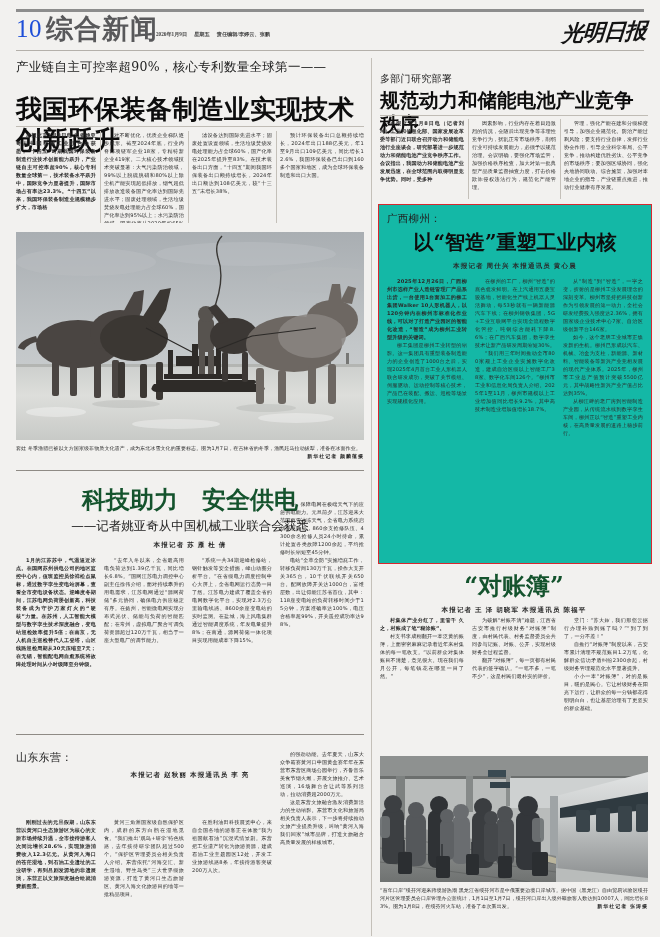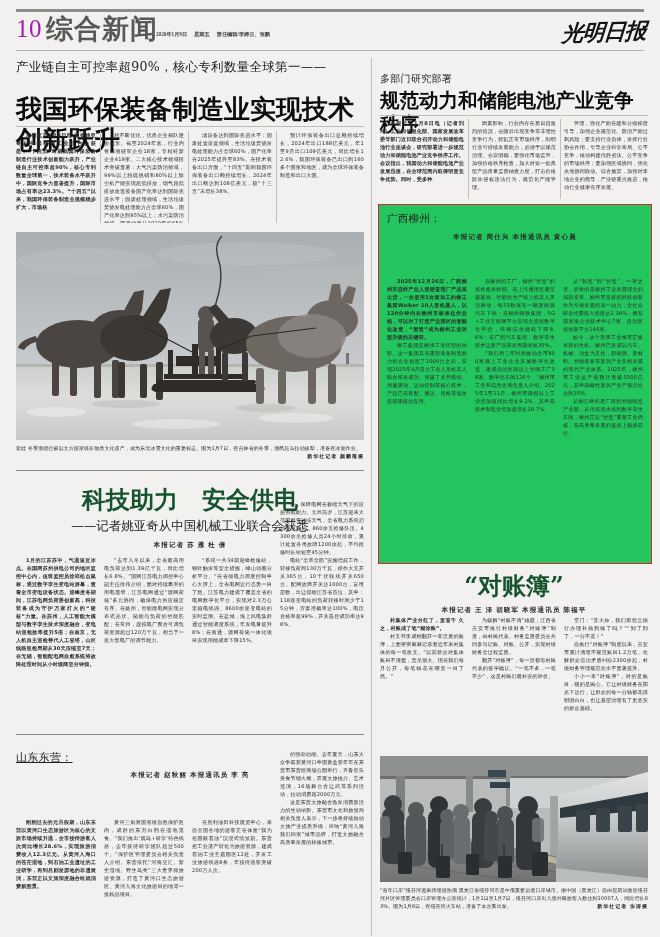--- a/index.html
+++ b/index.html
@@ -9,21 +9,21 @@
     font-family:"Liberation Serif","DejaVu Serif",serif;
     color:#1a1a1a;
     -webkit-font-smoothing:antialiased;
   }
   .page{position:relative;width:660px;height:937px;background:#f2f1ef;}
 
   
   .masthead{position:absolute;left:0;top:0;width:660px;height:52px;}
   .mast-rule-top{position:absolute;left:16px;top:9px;width:628px;height:3px;background:#8d8d8d;}
   .mast-rule-bot{position:absolute;left:16px;top:50px;width:628px;height:1px;background:#b4b0aa;}
-  .folio{position:absolute;left:16px;top:14px;font-size:25px;line-height:30px;font-weight:400;color:#a21caf;letter-spacing:.5px;font-family:Liberation Serif, serif;}
+  .folio{position:absolute;left:16px;top:14px;font-size:25px;line-height:30px;font-weight:400;color:#1d4ed8;letter-spacing:.5px;font-family:Liberation Serif, serif;}
   .sect-name{position:absolute;left:46px;top:12px;font-size:27px;line-height:33px;font-weight:700;color:#58585a;
     font-family:"DejaVu Serif","Liberation Serif",serif;letter-spacing:1px;}
   .mast-meta{position:absolute;left:156px;top:30px;font-size:5.2px;line-height:9px;color:#3d3d3d;white-space:nowrap;font-weight:700;}
   .mast-meta span{margin-right:7px;}
   .logo{position:absolute;right:14px;top:16px;font-size:22px;line-height:28px;color:#141414;
     font-family:"DejaVu Serif",serif;font-style:italic;font-weight:700;letter-spacing:-1px;
     transform:skewX(-6deg) rotate(-2deg);transform-origin:right center;}
 
   
   .vrule{position:absolute;width:1px;background:#c4c0b9;}
@@ -53,21 +53,21 @@
   .bodytext p{margin:0 0 0 0;text-indent:10px;}
   .bodytext p.lead{font-weight:700;}
 
   
   .photo{position:absolute;overflow:hidden;background:#9a9a98;}
   .cap{font-size:5.0px;line-height:8px;color:#2b2b2b;text-align:justify;
      font-family:"DejaVu Sans","Liberation Sans",sans-serif;word-break:break-all;letter-spacing:.1px;}
   .cap .credit{float:right;font-weight:700;letter-spacing:1px;}
 
   
-  .redbox{position:absolute;border:1.6px solid #d7282f;background:#22c55e;}
+  .redbox{position:absolute;border:1.6px solid #d7282f;background:#14b8a6;}
 
   
   svg{display:block;}
 </style>
 </head>
 <body>
 
 <div class="page">
 
   <div class="masthead">
@@ -239,41 +239,42 @@
     <p>“系统一共34期迎峰检修站，钢针触发等安全措施，峰山动图分析平台。”在省级电力调度控制中心大屏上，全省电网运行态势一目了然。江苏电力建成了覆盖全省的电网数字化平台，实现对2.3万公里输电线路、8600余座变电站的实时监测。在盐城，海上风电集群通过智能调度系统，年发电量提升8%；在南通，源网荷储一体化项目实现用能成本下降15%。</p>
   </div>
   <div class="col bodytext" style="left:280px;top:500px;width:84px;height:224px;">
     <p>冬，保障电网在极端天气下的应急供电能力。元旦前夕，江苏迎来大范围雨雪冰冻天气，全省电力系统启动应急响应，860余支抢修队伍、4300余名抢修人员24小时待命，累计处置各类故障1200余起，平均抢修时长缩短至45分钟。</p>
     <p>电站“全草全防”实施增庇工作，转移负荷间130万千瓦，操作大支开关365台，10千伏联线开关650台。配网故障开关达1000台，富维层数，出让得能江苏省首位，其中：118座变电站的负荷转移时间少于15分钟，方案准确率达100%，电压合格率超99%，开关遥控成功率达98%。</p>
   </div>
 
   <div class="hrule" style="left:16px;top:734px;width:348px;"></div>
 
   <div style="position:absolute;left:16px;top:750px;width:348px;">
-    <div class="kicker" style="font-size:11px;line-height:15px;text-decoration:underline;">山东东营：</div>
+    <div class="kicker" style="font-size:11px;line-height:15px;">山东东营：</div>
     <div class="byline" style="margin-top:5px;">本报记者 赵秋丽 本报通讯员 李 亮</div>
   </div>
 
   <div class="col bodytext" style="left:16px;top:818px;width:80px;height:112px;">
     <p class="lead">刚刚过去的元旦假期，山东东营以黄河口生态旅游区为核心的文旅市场持续升温，全市接待游客人次同比增长28.6%，实现旅游消费收入12.3亿元。从黄河入海口的苍茫湿地，到石油工业遗址的工业研学，再到吕剧发源地的非遗展演，东营正以文旅深度融合绘就消费新图景。</p>
   </div>
   <div class="col bodytext" style="left:104px;top:818px;width:80px;height:112px;">
     <p>黄河三角洲国家级自然保护区内，成群的东方白鹳在湿地觅食。“我们推出‘观鸟+研学’特色线路，去年接待研学团队超过500个。”保护区管理委员会相关负责人介绍。东营依托“河海交汇、新生湿地、野生鸟类”三大世界级旅游资源，打造了黄河口生态旅游区、黄河入海文化旅游目的地等一批精品项目。</p>
   </div>
   <div class="col bodytext" style="left:192px;top:818px;width:80px;height:112px;">
     <p>在胜利油田科技展览中心，来自全国各地的游客正在体验“我为祖国献石油”沉浸式情景剧。东营把工业遗产转化为旅游资源，建成石油工业主题园区12处，开发工业旅游线路8条，年接待游客突破200万人次。</p>
   </div>
   <div class="col bodytext" style="left:280px;top:750px;width:84px;height:180px;">
     <p>的强劲动能。去年夏天，山东大众争霸赛黄河口中国黄金赛年年在东营市东营区商场公园举行，齐鲁音乐美食节烟火燃，开展文旅推介、艺术巡演，16场舞台合让武等系列活动，拉动消费超2000万元。</p>
     <p>这是东营文旅融合激发消费新活力的生动缩影。东营市文化和旅游局相关负责人表示，下一步将持续推动文旅产业提质升级，叫响“黄河入海 我们回家”城市品牌，打造文旅融合高质量发展的样板城市。</p>
   </div>
 
   <div class="redbox" style="left:378px;top:204px;width:272px;height:358px;">
     <div style="padding:6px 8px 0 8px;">
       <div class="kicker" style="font-size:10.5px;line-height:15px;">广西柳州：</div>
+      <div class="hl-2" style="text-align:center;margin-top:4px;font-size:20px;line-height:25px;">以“智造”重塑工业内核</div>
       <div class="byline" style="margin-top:6px;">本报记者 周仕兴 本报通讯员 黄心晨</div>
     </div>
     <div class="col bodytext" style="left:8px;top:72px;width:80px;height:278px;">
       <p class="lead">2025年12月26日，广西柳州市选样产业人造链管理厂产品系出货，一台使用1台面加工的柳工集团Walker 10人形机器人，以120分钟内在柳州市标准化作业线，可以对了打造产业园区的智能化改造，“智造”成为柳州工业转型升级的关键词。</p>
       <p>柳工集团是柳州工业转型的缩影。这一集团具有重型装备制造能力的企业创造了1000台之后，实现2025年4月首台工业人形机器人联合研发成功，突破了关节模组、伺服驱动、运动控制等核心技术，产品已在装配、搬运、巡检等场景实现规模化应用。</p>
     </div>
     <div class="col bodytext" style="left:96px;top:72px;width:80px;height:278px;">
       <p>在柳州的工厂，柳州“智造”的底色愈发鲜明。在上汽通用五菱宝骏基地，智能化生产线上机器人灵活舞动，每53秒就有一辆新能源汽车下线；在柳州钢铁集团，5G+工业互联网平台实现全流程数字化管控，吨钢综合能耗下降8.6%；在广西汽车集团，数字孪生技术让新产品研发周期缩短30%。</p>
       <p>“我们用三年时间推动全市800家规上工业企业实施数字化改造，建成自治区级以上智能工厂38家、数字化车间126个。”柳州市工业和信息化局负责人介绍。2025年1至11月，柳州市规模以上工业增加值同比增长9.2%，其中高技术制造业增加值增长18.7%。</p>
     </div>

